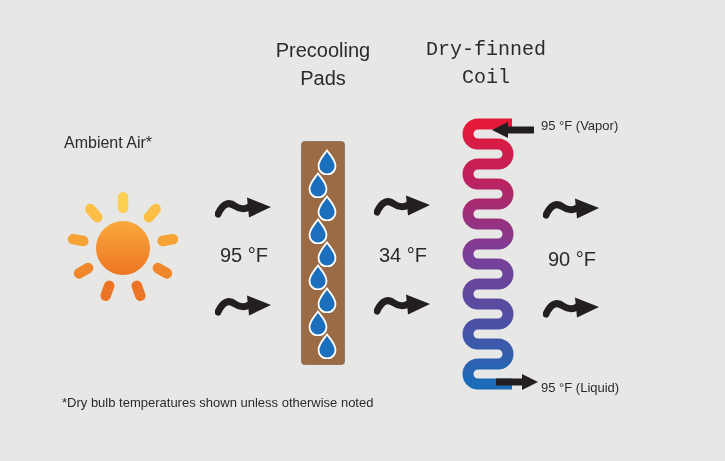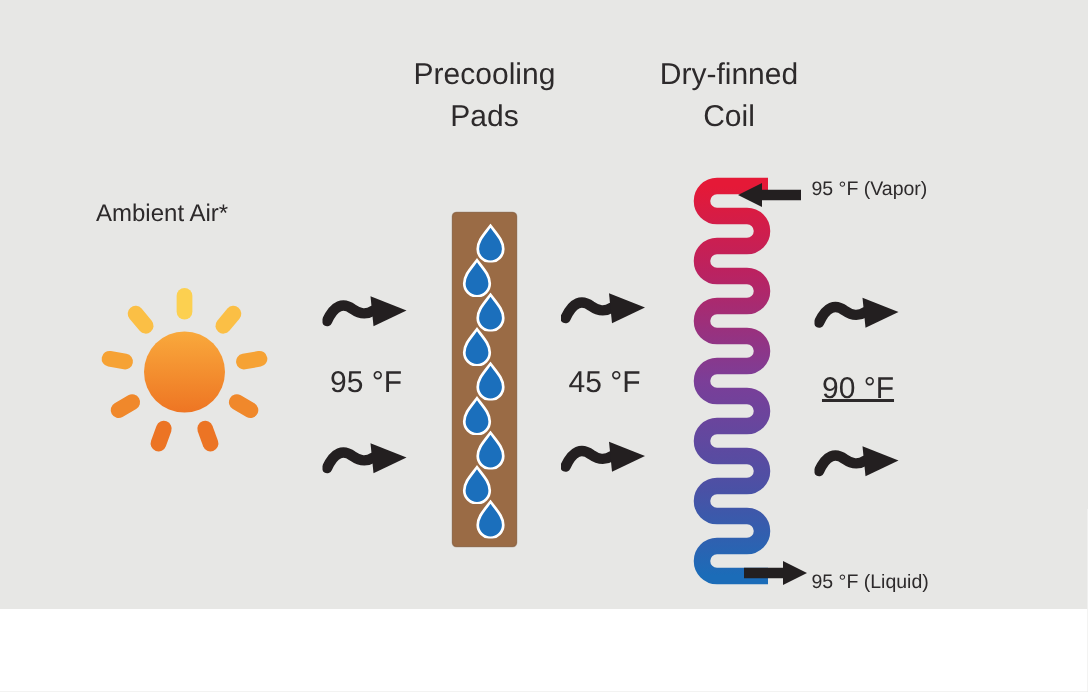--- a/index.html
+++ b/index.html
@@ -1,18 +1,18 @@
 <!DOCTYPE html>
 <html style="--background: #e7e7e5; --text: #2d2a2b; --arrow-black: #231f20; --pad-brown: #9a6b45; --pad-brown-edge: #7e5737; --droplet-blue: #1b6fbc; --coil-red: #e51937; --coil-crimson: #bb2260; --coil-purple: #7b3e98; --coil-violet: #4a51a5; --coil-blue: #1b6cb8; --sun-top: #f9a93c; --sun-bottom: #ee7523; --sun-ray-light: #fcd050; --sun-ray-gold: #fbbf45; --sun-ray-mid: #f6a234; --sun-ray-orange: #f0882b; --sun-ray-deep: #ec7424;"><head>
 <meta charset="utf-8">
 <style>
   html,body{margin:0;padding:0;}
   .stage{
     position:relative;
-    width:725px;height:406px;
+    width:725px;height:461px;
     background:var(--background,#e7e7e5);
     font-family:"Liberation Sans",sans-serif;
     color:var(--text,#2d2a2b);
     overflow:hidden;
   }
   .abs{position:absolute;}
   .heading{
     font-size:20px;line-height:28px;text-align:center;
     white-space:pre-line;width:150px;
   }
@@ -34,21 +34,21 @@
     <symbol id="droplet" viewBox="-10 -13.5 20 26">
       <path d="M0,-12 C4.5,-6 8.5,-2 8.5,3.5 A8.5,8.5 0 1,1 -8.5,3.5 C-8.5,-2 -4.5,-6 0,-12 Z" fill="var(--droplet-blue,#1b6fbc)" stroke="#ffffff" stroke-width="1.8"></path>
     </symbol>
   </defs>
 </svg>
 
 <div class="stage">
 
   <div class="abs heading" style="left:248px;top:36px;">Precooling
 Pads</div>
-  <div class="abs heading" style="left:411px;top:36px;">Dry-finned
+  <div class="abs heading" style="left:411px;top:36px;font-family:Liberation Mono, monospace;">Dry-finned
 Coil</div>
 
   <div class="abs label" style="left:64px;top:134px;">Ambient Air*</div>
 
   <svg class="abs" style="left:53px;top:178px;" width="140" height="140" viewBox="0 0 140 140">
     <defs>
       <linearGradient id="sunGrad" x1="0" y1="0" x2="0" y2="1">
         <stop offset="0" style="stop-color:var(--sun-top,#f9a93c)"></stop>
         <stop offset="1" style="stop-color:var(--sun-bottom,#ee7523)"></stop>
       </linearGradient>
@@ -84,21 +84,21 @@
     <use href="#droplet" x="16" y="100" width="20" height="26"></use>
     <use href="#droplet" x="7" y="123" width="20" height="26"></use>
     <use href="#droplet" x="16" y="146" width="20" height="26"></use>
     <use href="#droplet" x="7" y="169" width="20" height="26"></use>
     <use href="#droplet" x="16" y="192" width="20" height="26"></use>
   </svg>
 
   <svg class="abs" style="left:374px;top:193px;" width="58" height="24" viewBox="0 0 58 24">
       <use href="#wavy-arrow"></use>
     </svg>
-  <div class="abs temp" style="left:374px;top:244px;">45 °F</div>
+  <div class="abs temp" style="left:374px;top:244px;">34 °F</div>
   <svg class="abs" style="left:374px;top:292px;" width="58" height="24" viewBox="0 0 58 24">
       <use href="#wavy-arrow"></use>
     </svg>
 
   <svg class="abs" style="left:454px;top:116px;" width="62" height="276" viewBox="0 0 62 276">
     <defs>
       <linearGradient id="coilGrad" gradientUnits="userSpaceOnUse" x1="31" y1="8" x2="31" y2="268">
         <stop offset="0" style="stop-color:var(--coil-red,#e51937)"></stop>
         <stop offset="0.22" style="stop-color:var(--coil-crimson,#bb2260)"></stop>
         <stop offset="0.5" style="stop-color:var(--coil-purple,#7b3e98)"></stop>
@@ -115,19 +115,20 @@
   <div class="abs side-temp" style="left:541px;top:118px;">95 °F (Vapor)</div>
 
   <svg class="abs" style="left:496px;top:374px;" width="42" height="16" viewBox="0 0 42 16">
     <polygon points="0,4.5 26,4.5 26,0 42,8 26,16 26,11.5 0,11.5" fill="var(--arrow-black,#231f20)"></polygon>
   </svg>
   <div class="abs side-temp" style="left:541px;top:380px;">95 °F (Liquid)</div>
 
   <svg class="abs" style="left:543px;top:196px;" width="58" height="24" viewBox="0 0 58 24">
       <use href="#wavy-arrow"></use>
     </svg>
-  <div class="abs temp" style="left:543px;top:248px;text-decoration:underline;">90 °F</div>
+  <div class="abs temp" style="left:543px;top:248px;">90 °F</div>
   <svg class="abs" style="left:543px;top:295px;" width="58" height="24" viewBox="0 0 58 24">
       <use href="#wavy-arrow"></use>
     </svg>
 
+  <div class="abs footnote" style="left:62px;top:395px;">*Dry bulb temperatures shown unless otherwise noted</div>
 
 </div>
 
 </body></html>

